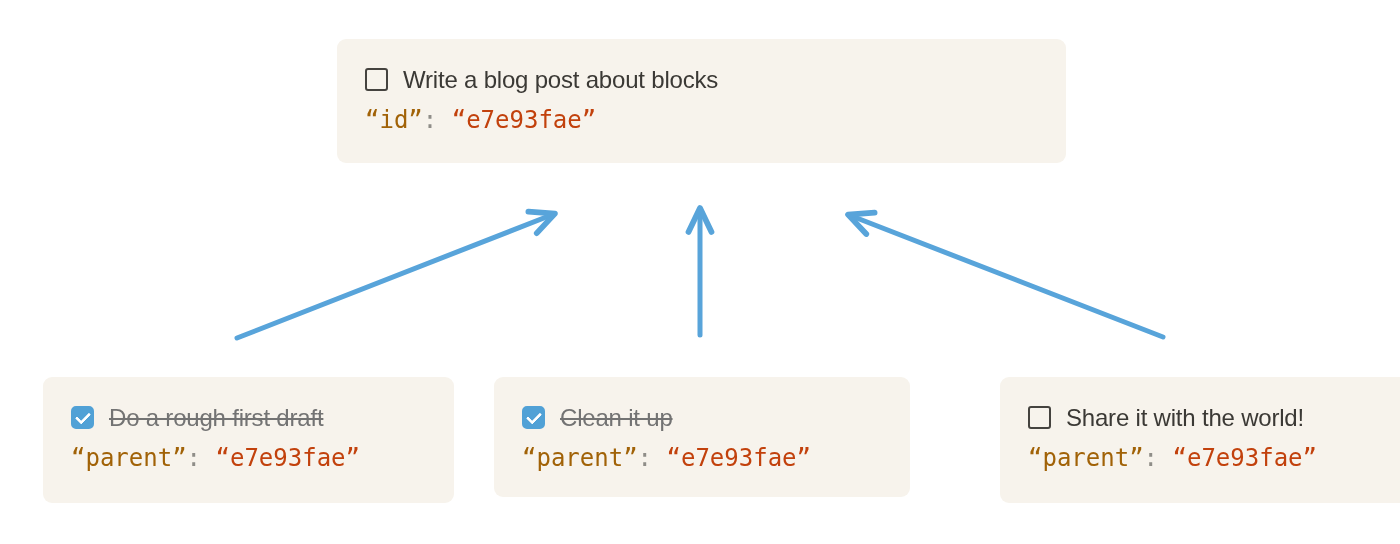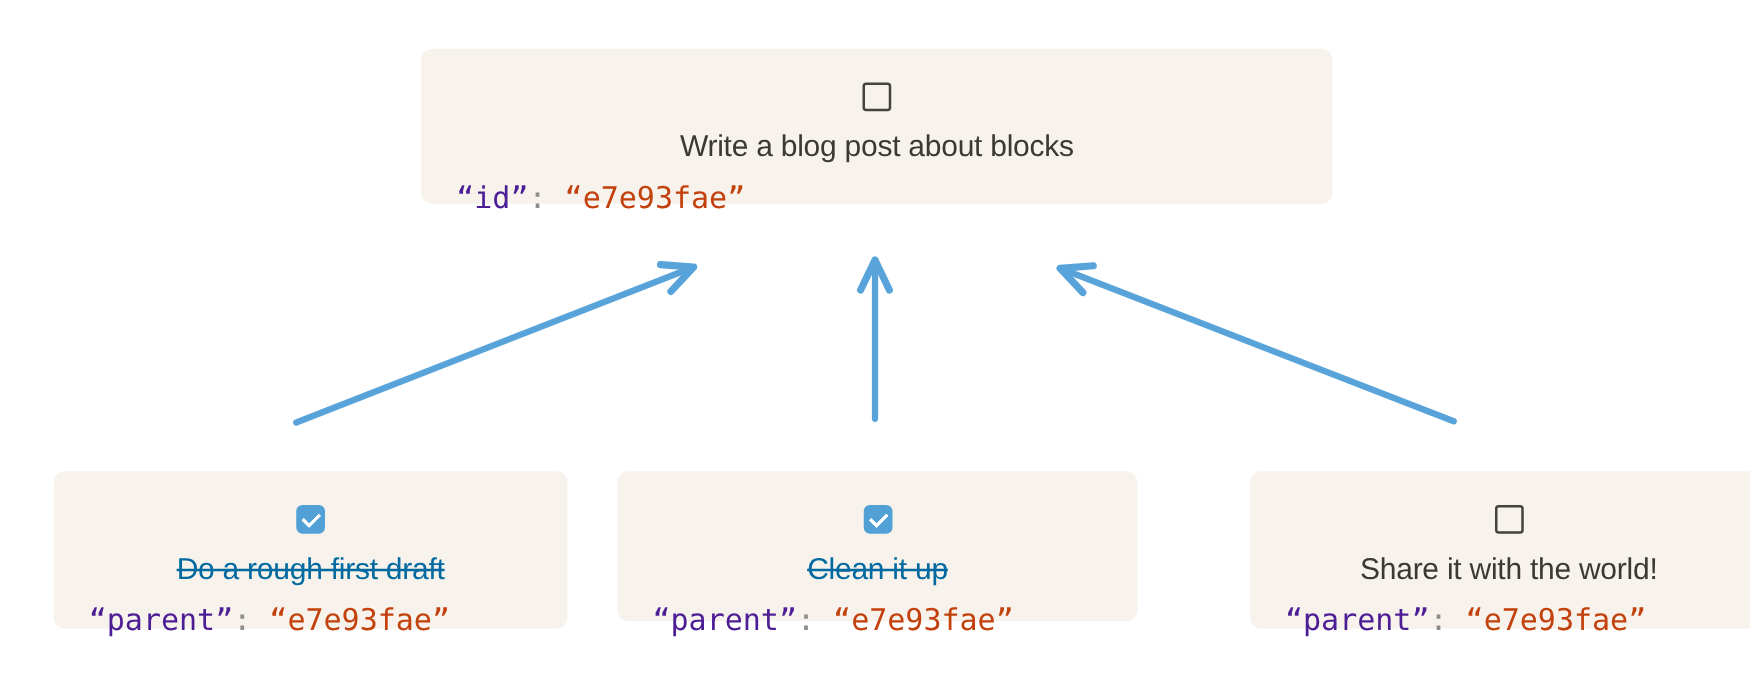--- a/index.html
+++ b/index.html
@@ -26,21 +26,20 @@
     position: absolute;
     background: #f7f3ec;
     border-radius: 9px;
     box-sizing: border-box;
     padding: 27px 28px 0 28px;
   }
   .task-row {
     display: flex;
     align-items: center;
     gap: 15px;
-    flex-direction: column;
   }
   .checkbox {
     flex: none;
     width: 23px;
     height: 23px;
     box-sizing: border-box;
     border: 2px solid #45433f;
     border-radius: 3px;
     position: relative;
     cursor: pointer;
@@ -63,33 +62,33 @@
     transform: rotate(-45deg);
   }
   .task-label {
     font-size: 24px;
     line-height: 1.15;
     color: #3b3935;
     letter-spacing: -0.2px;
     white-space: nowrap;
   }
   .task-label[data-done="true"] {
-    color: #0369a1;
+    color: #737373;
     text-decoration: line-through;
     text-decoration-thickness: 2px;
     text-align: center;
   }
   .code-row {
     margin-top: 12px;
     font-family: "DejaVu Sans Mono", monospace;
     font-size: 24px;
     line-height: 1.2;
     white-space: nowrap;
   }
-  .code-key   { color: #4c1d95; }
+  .code-key   { color: #a16207; }
   .code-colon { color: #8f8d88; margin-right: 1ch; }
   .code-value { color: #c2410c; }
 </style>
 </head>
 <body>
 
 <div class="stage">
 
   <svg class="arrows" width="1400" height="544" viewBox="0 0 1400 544" xmlns="http://www.w3.org/2000/svg">
     <defs>

